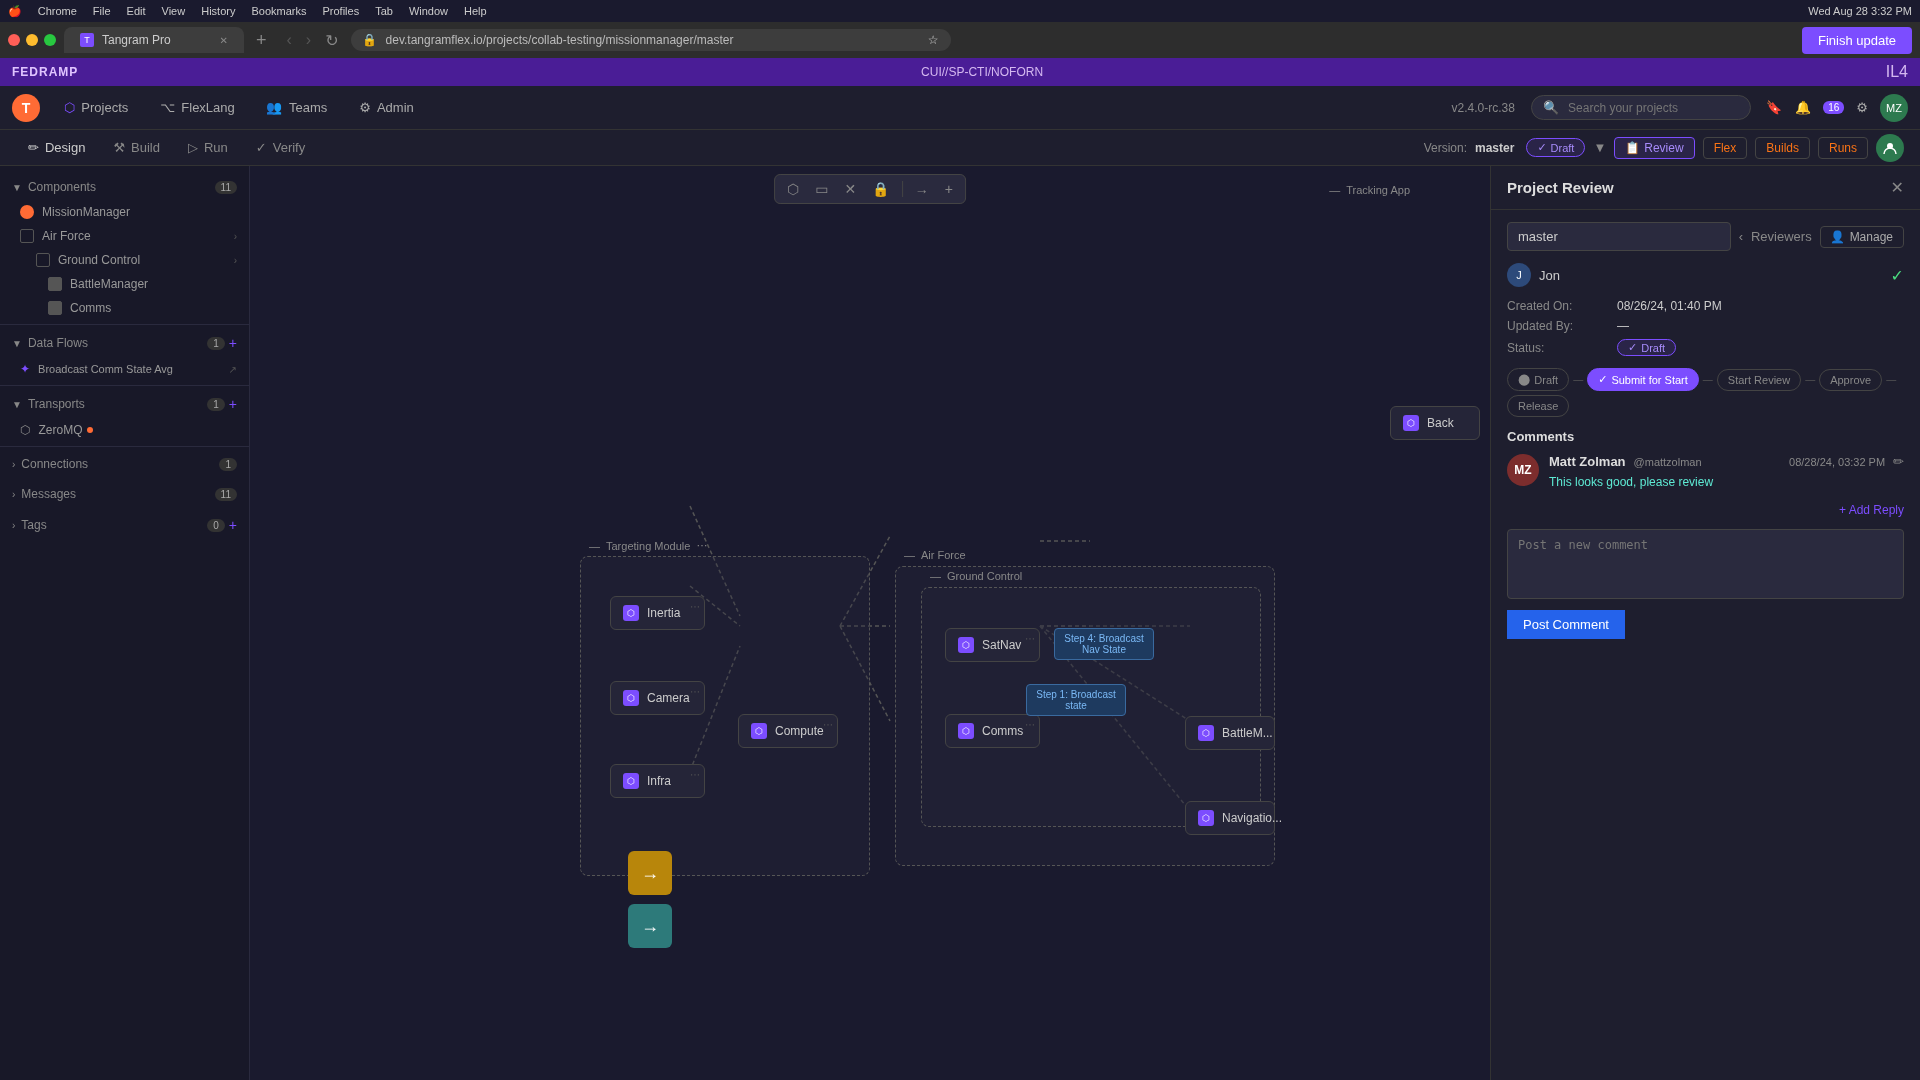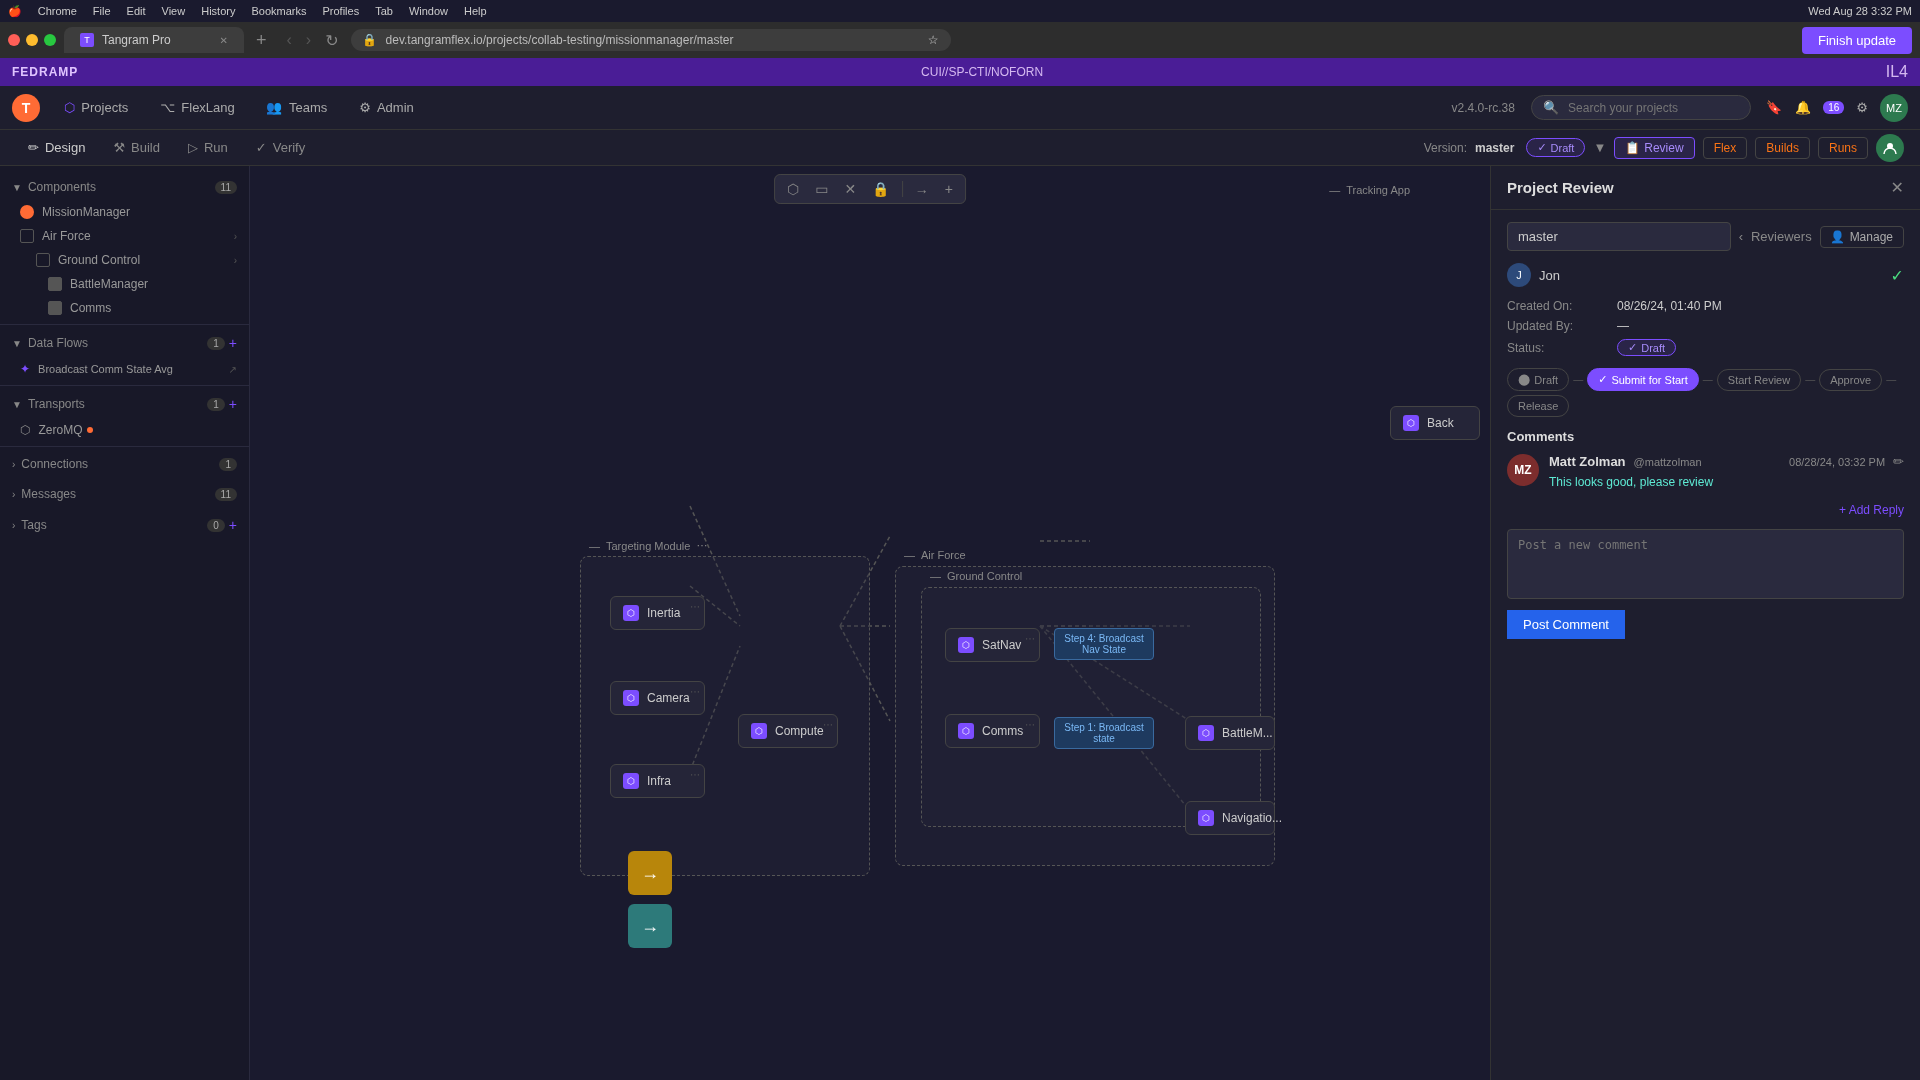--- a/index.html
+++ b/index.html
@@ -454,21 +454,21 @@
 
       <div class="node" style="left:935px;top:635px;width:90px;">
         <div class="node-icon">⬡</div>
         <span>Navigatio...</span>
       </div>
 
       <div class="step-box" style="left:804px;top:462px;width:105px;">
         <span>Step 4: Broadcast Nav State</span>
       </div>
 
-      <div class="step-box" style="left:804px;top:518px;width:105px;margin-top:33px;">
+      <div class="step-box" style="left:776px;top:518px;width:105px;">
         <span>Step 1: Broadcast state</span>
       </div>
 
       <div style="position:absolute;left:378px;top:685px;width:44px;height:44px;background:#b8860b;border-radius:6px;display:flex;align-items:center;justify-content:center;cursor:pointer;">
         <span style="color:white;font-size:18px;">→</span>
       </div>
 
       <div style="position:absolute;left:378px;top:738px;width:44px;height:44px;background:#2d7a7a;border-radius:6px;display:flex;align-items:center;justify-content:center;cursor:pointer;">
         <span style="color:white;font-size:18px;">→</span>
       </div>

